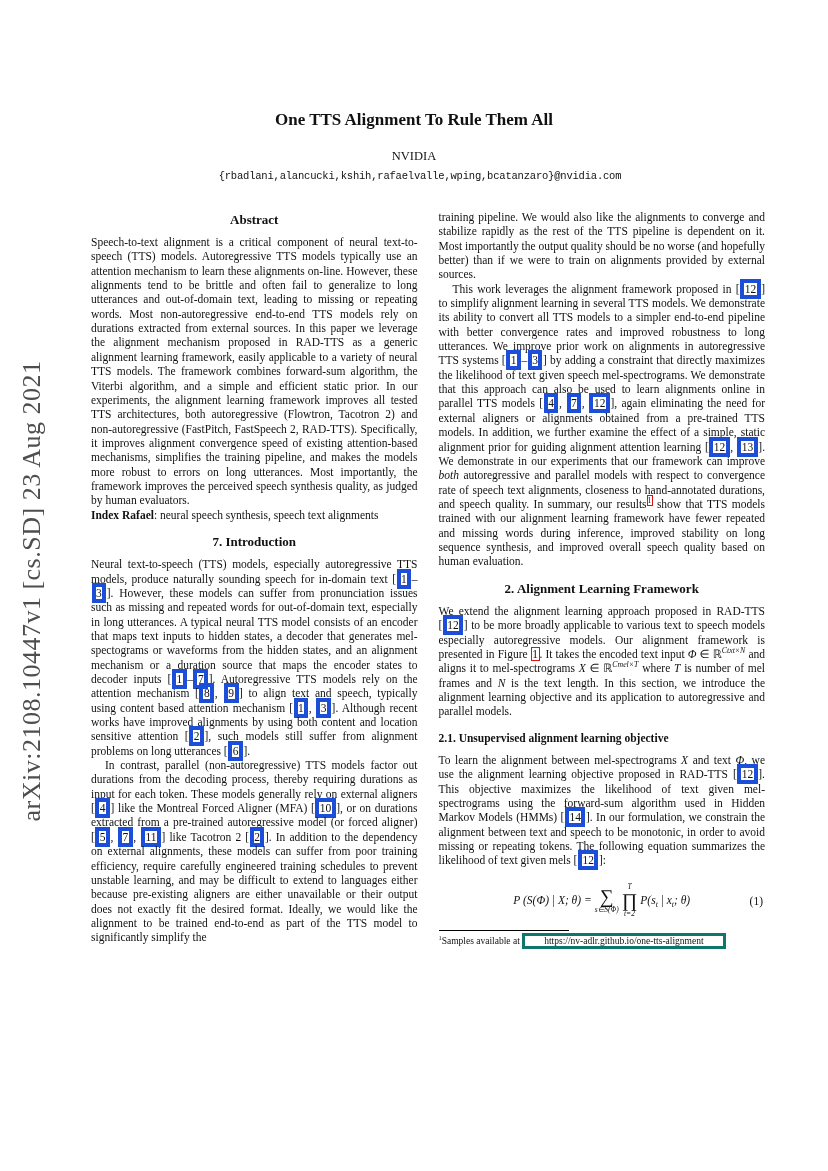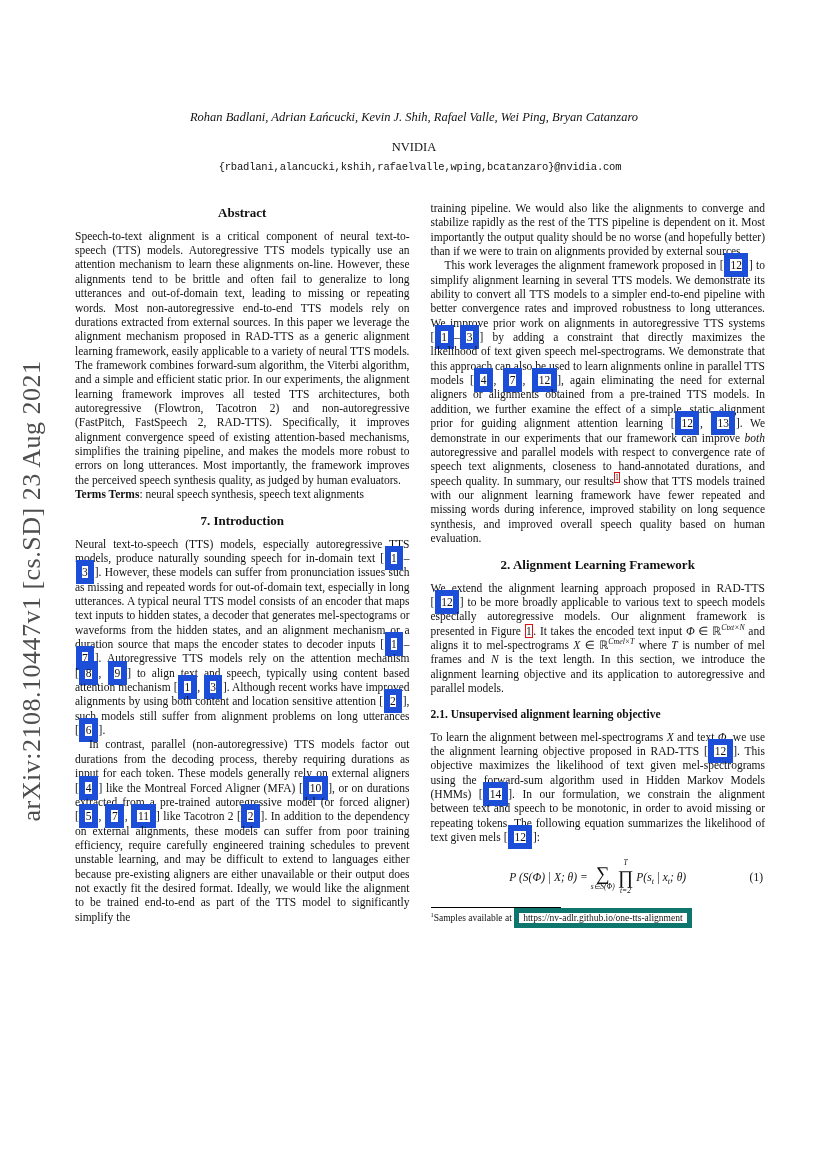--- a/index.html
+++ b/index.html
@@ -53,21 +53,22 @@
   .emails {
     font-family: "Liberation Mono", monospace;
     font-size: 10.5px;
     margin: 0 0 28px 12px;
     letter-spacing: -0.2px;
   }
   .columns {
     display: flex;
     gap: 21px;
     padding: 0 63px 0 75px;
-    align-items: flex-end;
+    align-items: center;
+    margin-left: 16px;
   }
   .col {
     width: 338px;
     font-size: 11.5px;
     line-height: 14.35px;
     text-align: justify;
     hyphens: auto;
   }
   .col p {
     margin: 0;
@@ -86,21 +87,21 @@
   }
   h3.subsec-heading {
     font-size: 11.5px;
     font-weight: bold;
     text-align: left;
     margin: 12px 0 8px 0;
   }
   .index-terms b { font-weight: bold; }
   
   .tk-g {
-    border: 6px solid #1d4ed8;
+    border: 4px solid #1d4ed8;
     padding: 0 0.5px;
     margin: 0 0.5px;
   }
   .tk-r {
     border: 1px solid #dd1111;
     padding: 0 0.5px;
   }
   .tk-rsup {
     border: 1px solid #dd1111;
     vertical-align: super;
@@ -170,43 +171,43 @@
     font-size: 9.5px;
     line-height: 12px;
     text-align: left;
   }
   .fn-marker {
     vertical-align: super;
     font-size: 68%;
     line-height: 0;
   }
   .fn-link {
-    border: 5px solid #0f766e;
-    padding: 0 4px;
+    border: 3px solid #0f766e;
+    padding: 0 19px;
   }
 </style>
 </head>
 <body>
 
 <div class="page">
 
   <div class="arxiv-banner">arXiv:2108.10447v1  [cs.SD]  23 Aug 2021</div>
 
   <header class="paper-header">
-    <div class="authors">Rohan Badlani, Adrian Łańcucki, Kevin J. Shih, Rafael Valle, Wei Ping, Bryan Catanzaro</div>
+    <h1 class="title">One TTS Alignment To Rule Them All</h1>
     <div class="affiliation">NVIDIA</div>
     <div class="emails">{rbadlani,alancucki,kshih,rafaelvalle,wping,bcatanzaro}@nvidia.com</div>
   </header>
 
   <div class="columns">
 
     <div class="col">
       <h2 class="sec-heading first">Abstract</h2>
       <p>Speech-to-text alignment is a critical component of neural text-to-speech (TTS) models. Autoregressive TTS models typically use an attention mechanism to learn these alignments on-line. However, these alignments tend to be brittle and often fail to generalize to long utterances and out-of-domain text, leading to missing or repeating words. Most non-autoregressive end-to-end TTS models rely on durations extracted from external sources. In this paper we leverage the alignment mechanism proposed in RAD-TTS as a generic alignment learning framework, easily applicable to a variety of neural TTS models. The framework combines forward-sum algorithm, the Viterbi algorithm, and a simple and efficient static prior. In our experiments, the alignment learning framework improves all tested TTS architectures, both autoregressive (Flowtron, Tacotron 2) and non-autoregressive (FastPitch, FastSpeech 2, RAD-TTS). Specifically, it improves alignment convergence speed of existing attention-based mechanisms, simplifies the training pipeline, and makes the models more robust to errors on long utterances. Most importantly, the framework improves the perceived speech synthesis quality, as judged by human evaluators.</p>
-      <p class="index-terms"><b>Terms Terms</b><span>: neural speech synthesis, speech text alignments</span></p>
+      <p class="index-terms"><b>Index Rafael</b><span>: neural speech synthesis, speech text alignments</span></p>
 
       <h2 class="sec-heading">7.  Introduction</h2>
       <p>Neural text-to-speech (TTS) models, especially autoregressive TTS models, produce naturally sounding speech for in-domain text [<span class="tk-g">1</span>–<span class="tk-g">3</span>]. However, these models can suffer from pronunciation issues such as missing and repeated words for out-of-domain text, especially in long utterances. A typical neural TTS model consists of an encoder that maps text inputs to hidden states, a decoder that generates mel-spectograms or waveforms from the hidden states, and an alignment mechanism or a duration source that maps the encoder states to decoder inputs [<span class="tk-g">1</span>–<span class="tk-g">7</span>]. Autoregressive TTS models rely on the attention mechanism [<span class="tk-g">8</span>, <span class="tk-g">9</span>] to align text and speech, typically using content based attention mechanism [<span class="tk-g">1</span>, <span class="tk-g">3</span>]. Although recent works have improved alignments by using both content and location sensitive attention [<span class="tk-g">2</span>], such models still suffer from alignment problems on long utterances [<span class="tk-g">6</span>].</p>
       <p class="indent">In contrast, parallel (non-autoregressive) TTS models factor out durations from the decoding process, thereby requiring durations as input for each token. These models generally rely on external aligners [<span class="tk-g">4</span>] like the Montreal Forced Aligner (MFA) [<span class="tk-g">10</span>], or on durations extracted from a pre-trained autoregressive model (or forced aligner) [<span class="tk-g">5</span>, <span class="tk-g">7</span>, <span class="tk-g">11</span>] like Tacotron 2 [<span class="tk-g">2</span>]. In addition to the dependency on external alignments, these models can suffer from poor training efficiency, require carefully engineered training schedules to prevent unstable learning, and may be difficult to extend to languages either because pre-existing aligners are either unavailable or their output does not exactly fit the desired format. Ideally, we would like the alignment to be trained end-to-end as part of the TTS model to significantly simplify the</p>
     </div>
 
     <div class="col">
       <p>training pipeline. We would also like the alignments to converge and stabilize rapidly as the rest of the TTS pipeline is dependent on it. Most importantly the output quality should be no worse (and hopefully better) than if we were to train on alignments provided by external sources.</p>
       <p class="indent">This work leverages the alignment framework proposed in [<span class="tk-g">12</span>] to simplify alignment learning in several TTS models. We demonstrate its ability to convert all TTS models to a simpler end-to-end pipeline with better convergence rates and improved robustness to long utterances. We improve prior work on alignments in autoregressive TTS systems [<span class="tk-g">1</span>–<span class="tk-g">3</span>] by adding a constraint that directly maximizes the likelihood of text given speech mel-spectrograms. We demonstrate that this approach can also be used to learn alignments online in parallel TTS models [<span class="tk-g">4</span>, <span class="tk-g">7</span>, <span class="tk-g">12</span>], again eliminating the need for external aligners or alignments obtained from a pre-trained TTS models. In addition, we further examine the effect of a simple, static alignment prior for guiding alignment attention learning [<span class="tk-g">12</span>, <span class="tk-g">13</span>]. We demonstrate in our experiments that our framework can improve <span class="tk-i">both</span> autoregressive and parallel models with respect to convergence rate of speech text alignments, closeness to hand-annotated durations, and speech quality. In summary, our results<span class="tk-rsup">1</span> show that TTS models trained with our alignment learning framework have fewer repeated and missing words during inference, improved stability on long sequence synthesis, and improved overall speech quality based on human evaluation.</p>
 

